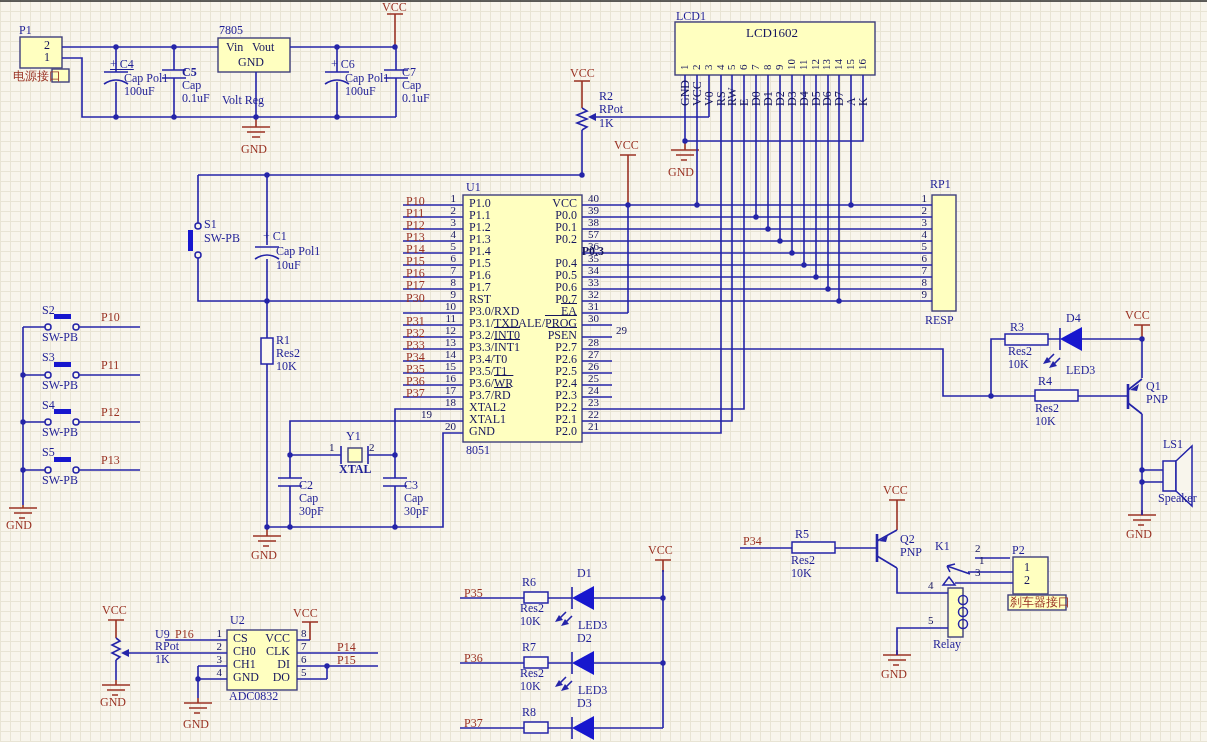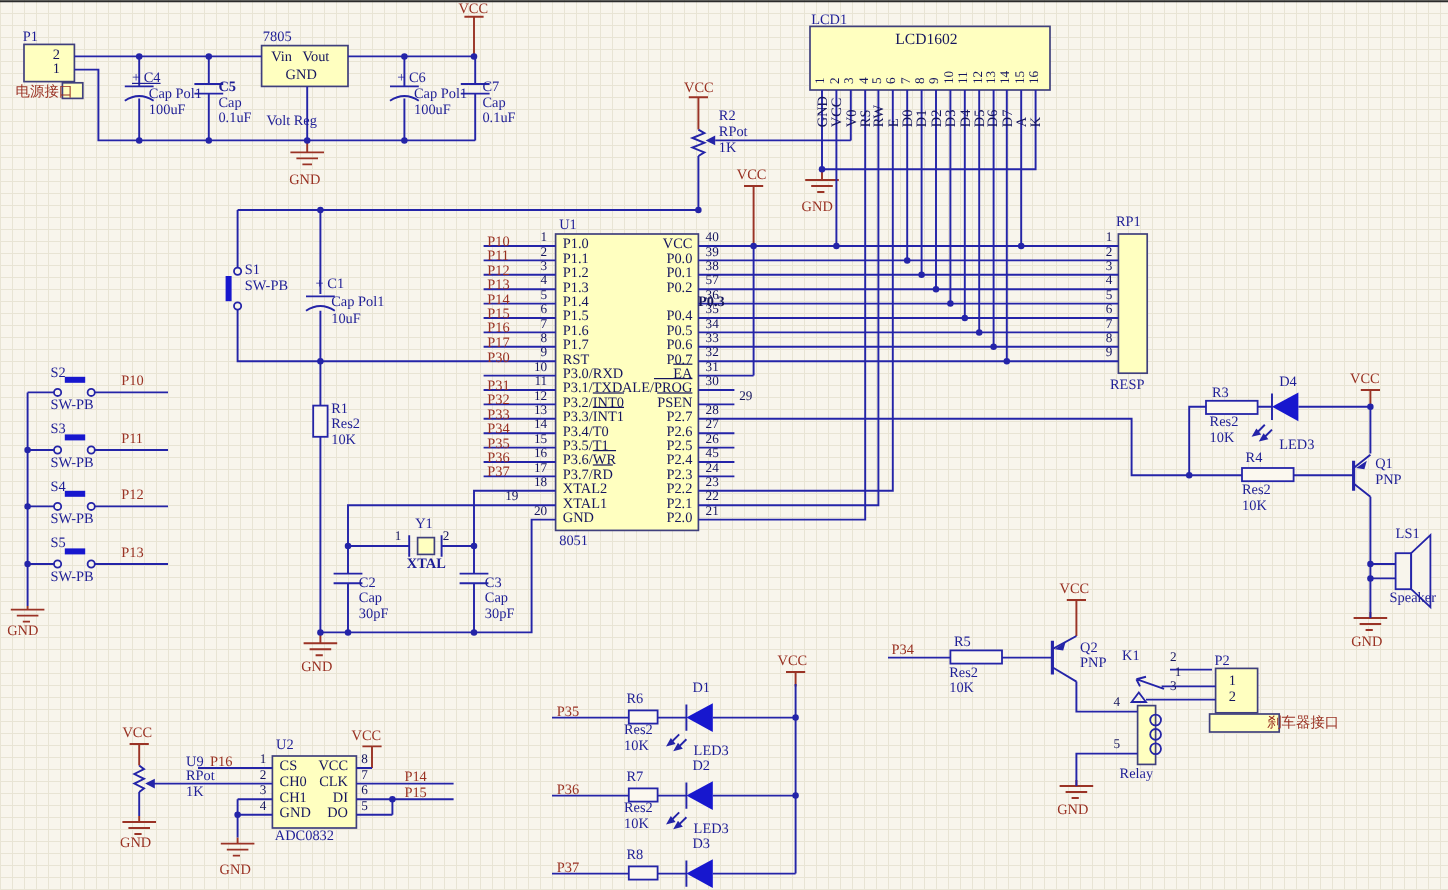--- a/index.html
+++ b/index.html
@@ -335,21 +335,21 @@
       <span class="lbl pwr" style="left: 883px; top: 484px;"><span>VCC</span></span>
       <span class="lbl des" style="left: 900px; top: 533px;"><span>Q2</span></span>
       <span class="lbl des" style="left: 900px; top: 546px;"><span>PNP</span></span>
       <span class="lbl des" style="left: 935px; top: 540px; text-align: right;"><span>K1</span></span>
       <span class="lbl pin" style="left: 975px; top: 543px;"><span>2</span></span>
       <span class="lbl pin" style="left: 979px; top: 555px;"><span>1</span></span>
       <span class="lbl pin" style="left: 975px; top: 567px;"><span>3</span></span>
       <span class="lbl des" style="left: 1012px; top: 544px;"><span>P2</span></span>
       <span class="lbl chip" style="left: 1024px; top: 561px;"><span>1</span></span>
       <span class="lbl chip" style="left: 1024px; top: 574px;"><span>2</span></span>
-      <span class="lbl cn" style="left: 1010px; top: 596px; padding-left: 46px;"><span>刹车器接口</span></span>
+      <span class="lbl cn" style="left: 1010px; top: 596px;"><span>刹车器接口</span></span>
       <span class="lbl pin" style="left: 928px; top: 580px;"><span>4</span></span>
       <span class="lbl pin" style="left: 928px; top: 615px;"><span>5</span></span>
       <span class="lbl des" style="left: 933px; top: 638px;"><span>Relay</span></span>
       <span class="lbl pwr" style="left: 881px; top: 668px;"><span>GND</span></span>
       <span class="lbl pwr" style="left: 648px; top: 544px;"><span>VCC</span></span>
       <span class="lbl net" style="left: 464px; top: 587px;"><span>P35</span></span>
       <span class="lbl des" style="left: 522px; top: 576px;"><span>R6</span></span>
       <span class="lbl des" style="left: 520px; top: 602px;"><span>Res2</span></span>
       <span class="lbl des" style="left: 520px; top: 615px;"><span>10K</span></span>
       <span class="lbl des" style="left: 577px; top: 567px;"><span>D1</span></span>
@@ -454,21 +454,21 @@
       <span class="lbl pin" style="left: 588px; top: 313px;"><span>30</span></span>
       <span class="lbl chip r" style="left: 577px; top: 317px;"><span>ALE/</span><span class="ovl">PROG</span></span>
       <span class="lbl pin" style="left: 588px; top: 325px; margin-left: 28px;"><span>29</span></span>
       <span class="lbl chip r" style="left: 577px; top: 329px;"><span></span><span class="ovl">PSEN</span></span>
       <span class="lbl pin" style="left: 588px; top: 337px;"><span>28</span></span>
       <span class="lbl chip r" style="left: 577px; top: 341px;"><span>P2.7</span></span>
       <span class="lbl pin" style="left: 588px; top: 349px;"><span>27</span></span>
       <span class="lbl chip r" style="left: 577px; top: 353px;"><span>P2.6</span></span>
       <span class="lbl pin" style="left: 588px; top: 361px;"><span>26</span></span>
       <span class="lbl chip r" style="left: 577px; top: 365px;"><span>P2.5</span></span>
-      <span class="lbl pin" style="left: 588px; top: 373px;"><span>45</span></span>
+      <span class="lbl pin" style="left: 588px; top: 373px;"><span>25</span></span>
       <span class="lbl chip r" style="left: 577px; top: 377px;"><span>P2.4</span></span>
       <span class="lbl pin" style="left: 588px; top: 385px;"><span>24</span></span>
       <span class="lbl chip r" style="left: 577px; top: 389px;"><span>P2.3</span></span>
       <span class="lbl pin" style="left: 588px; top: 397px;"><span>23</span></span>
       <span class="lbl chip r" style="left: 577px; top: 401px;"><span>P2.2</span></span>
       <span class="lbl pin" style="left: 588px; top: 409px;"><span>22</span></span>
       <span class="lbl chip r" style="left: 577px; top: 413px;"><span>P2.1</span></span>
       <span class="lbl pin" style="left: 588px; top: 421px;"><span>21</span></span>
       <span class="lbl chip r" style="left: 577px; top: 425px;"><span>P2.0</span></span>
       <span class="lbl pin rot" style="left: 679px; top: 70px;"><span>1</span></span>

